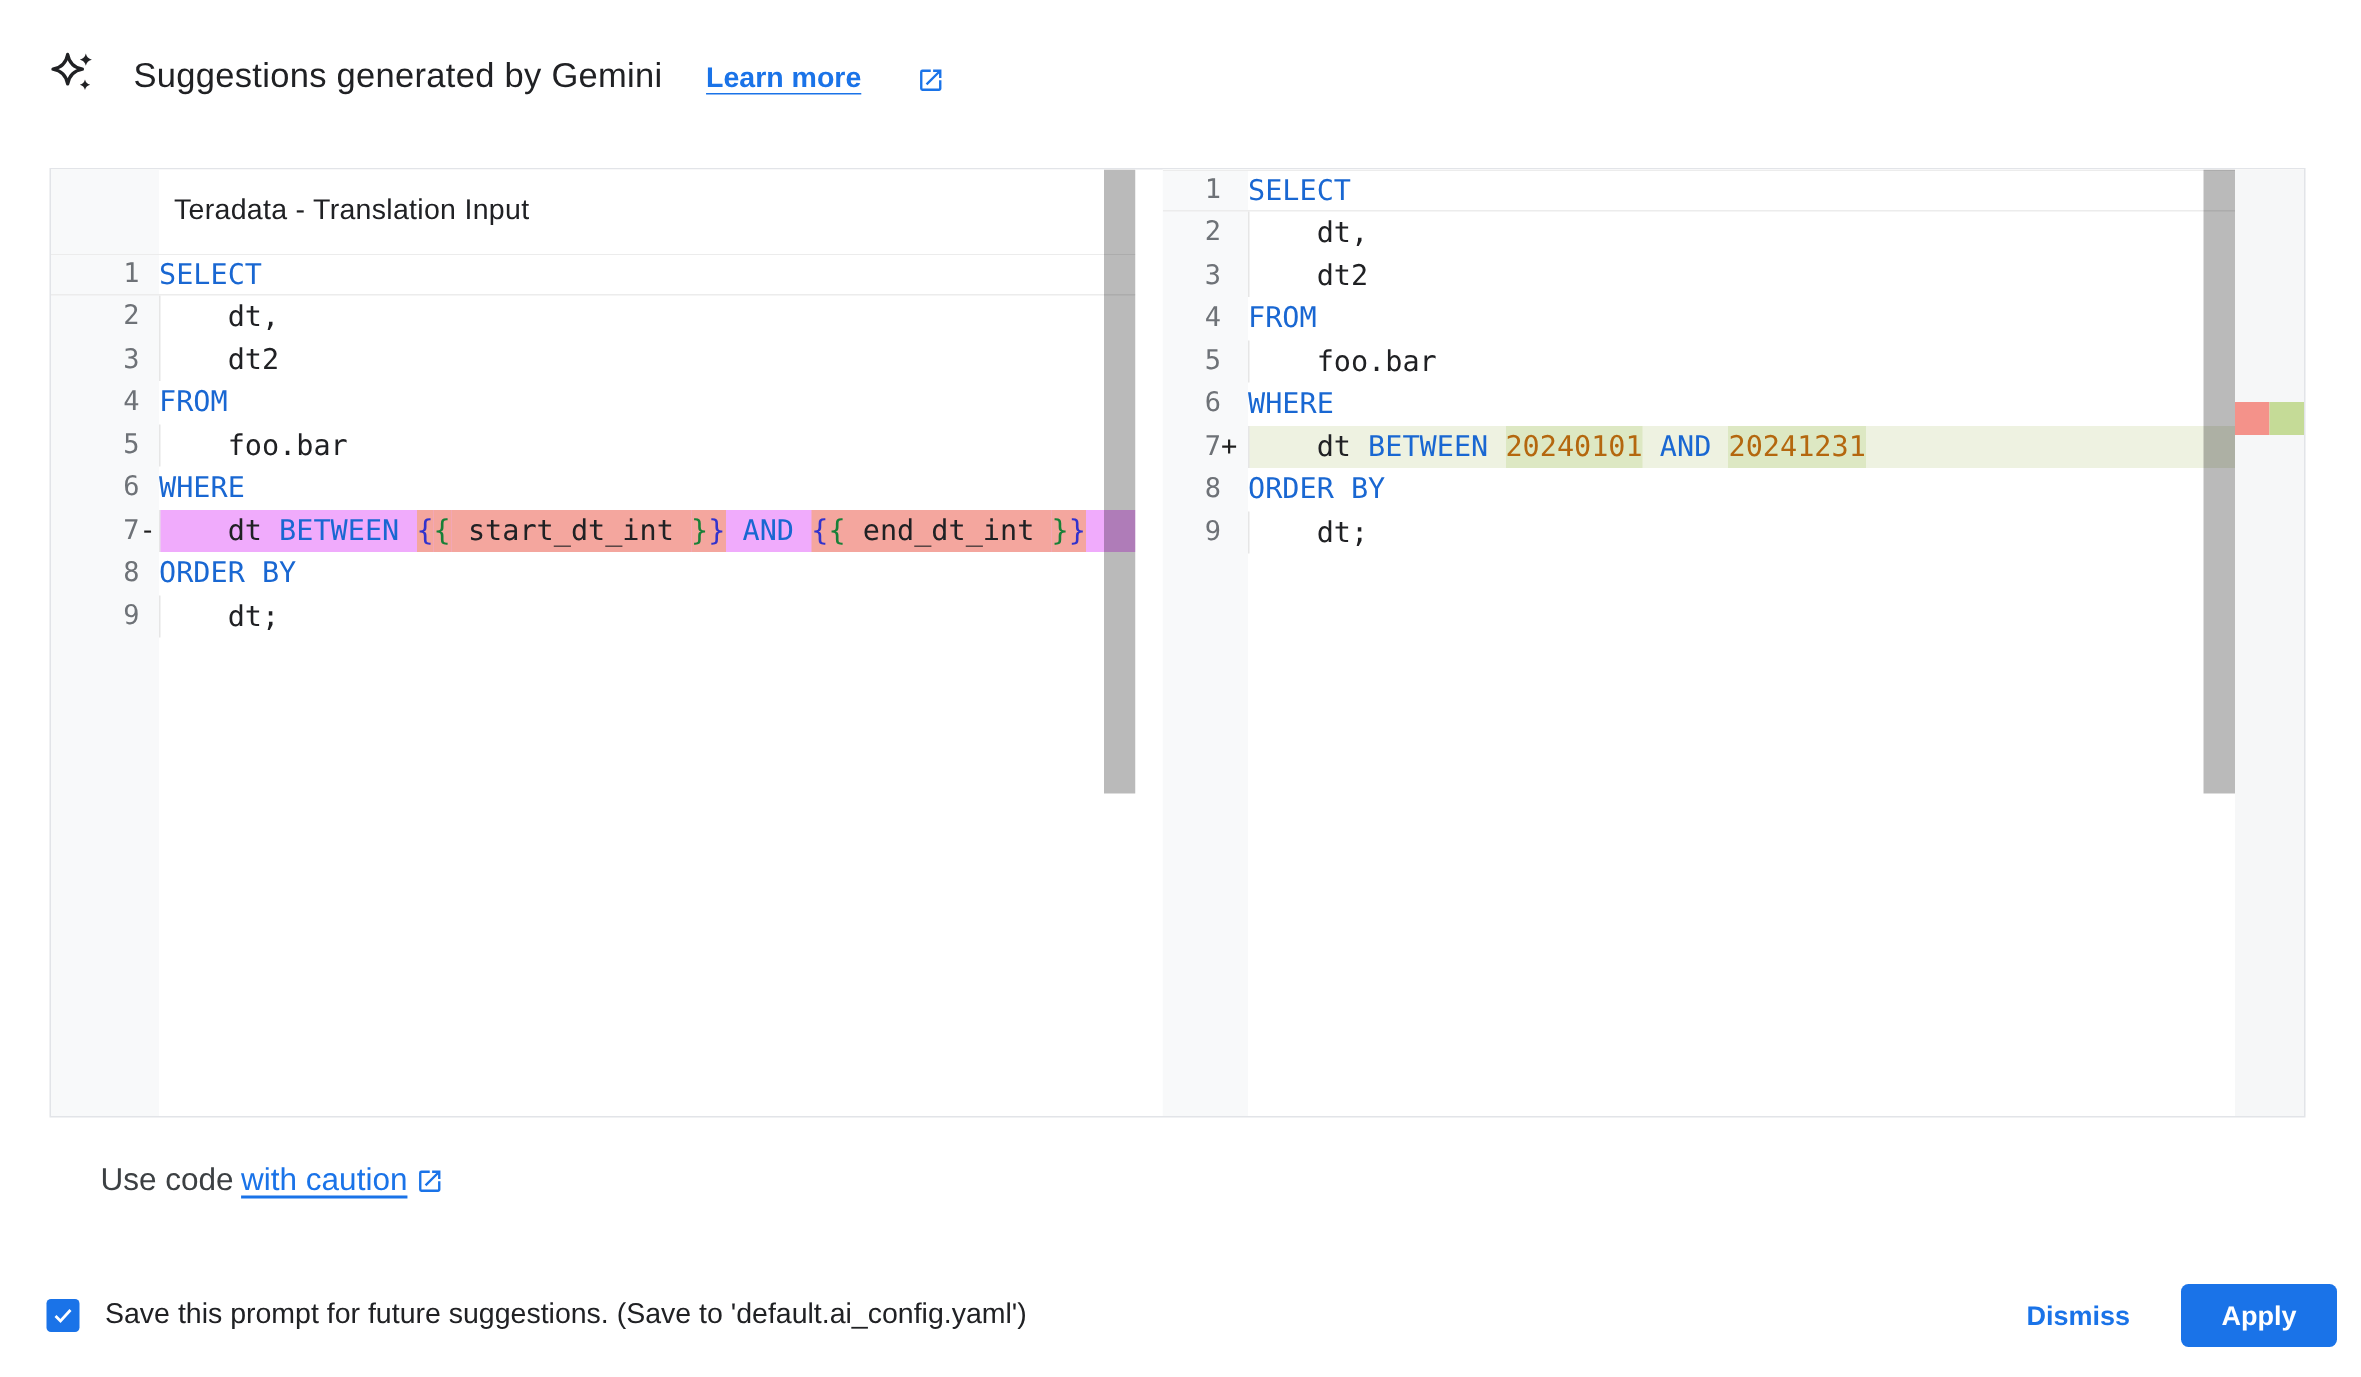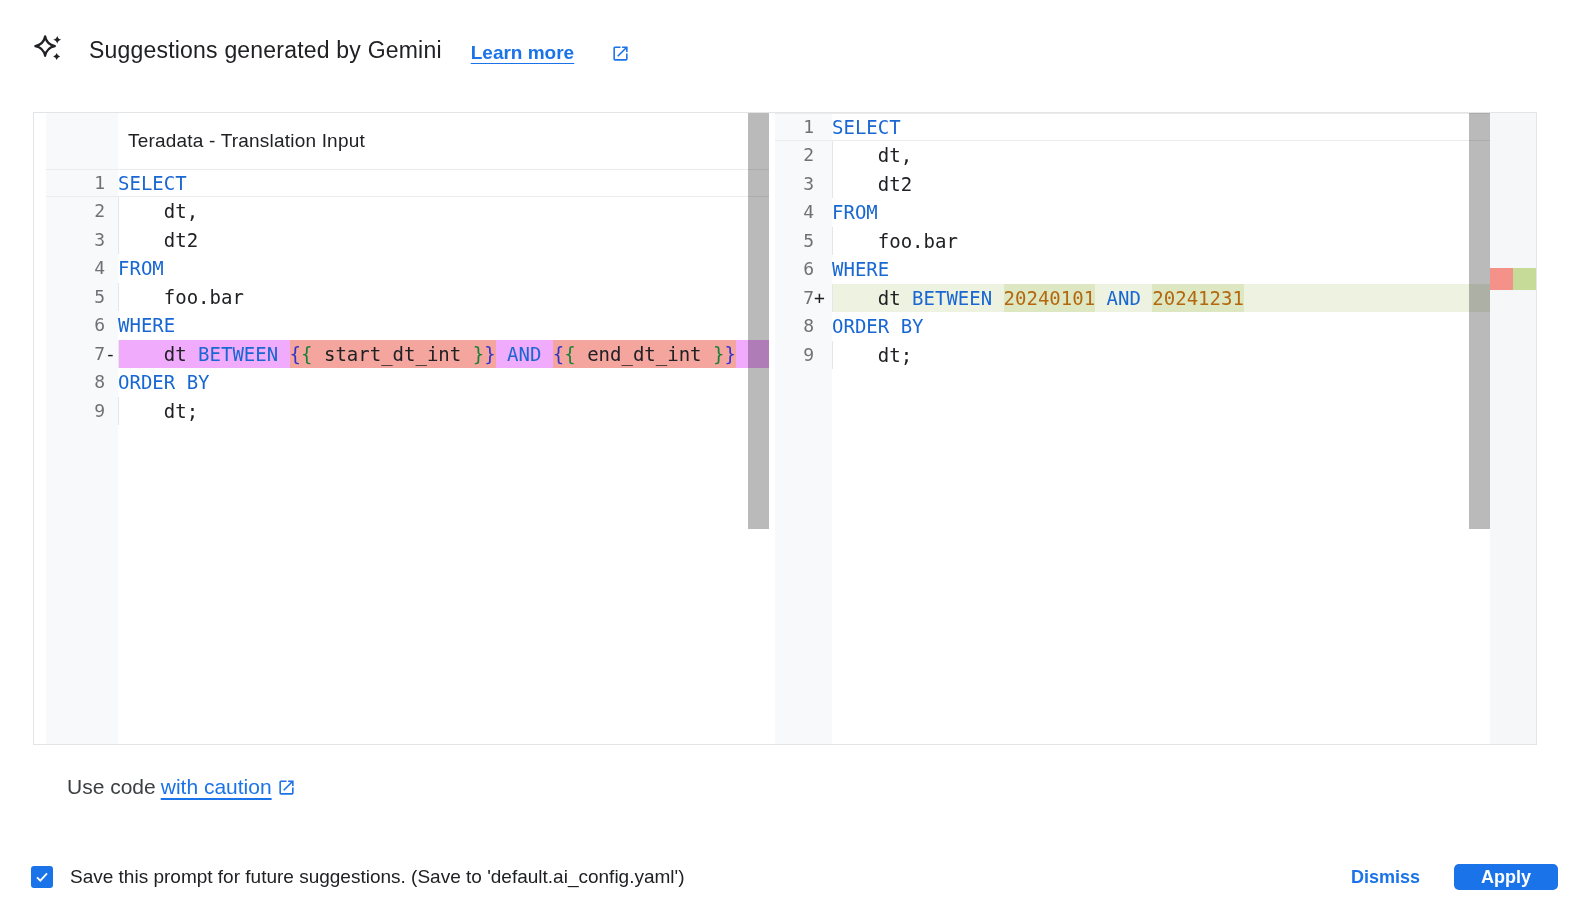--- a/index.html
+++ b/index.html
@@ -12,21 +12,21 @@
   .sparkle { width:30px; height:30px; flex:0 0 auto; }
   .main-title { font-size:23px; color:#202124; margin-left:26px; letter-spacing:.2px; }
   .learn-more { display:flex; align-items:center; margin-left:29px; cursor:pointer;gap:32px; }
   .learn-more .lm-text { font-size:19px; font-weight:bold; color:#1a73e8; text-decoration:underline; text-underline-offset:4px; }
   .ext-icon { width:19px; height:19px; margin-left:5px; fill:#1a73e8; }
 
   
   .diff-container { position:relative; margin:48px 37px 0 33px; height:633px;
     border:1px solid #e2e4e8; background:#ffffff; }
   .editor { position:absolute; top:0; bottom:0; overflow:hidden; background:#fff; --gw:72px; }
-  .editor.left  { left:12px; width:723px; }
+  .editor.left  { left:0; width:723px; }
   .editor.right { left:741px; right:0; --gw:57px; }
 
   .gutter-col { position:absolute; left:0; top:0; bottom:0; width:var(--gw); background:#f8f9fa; }
   .panel-header { position:relative; height:56px; display:flex; align-items:center;
     padding-left:calc(var(--gw) + 10px); }
   .panel-title { font-size:19px; color:#202124; letter-spacing:.2px; }
 
   .editor-body { position:relative; }
   .editor.right .editor-body { margin-right:46px; }
 
@@ -73,21 +73,21 @@
   
   .bottom-bar { display:flex; align-items:center; margin-top:52px; padding:0 16px 0 31px; height:44px; }
   .checkbox { width:22px; height:22px; border-radius:3px; background:#1a73e8; flex:0 0 auto;
     display:flex; align-items:center; justify-content:center; cursor:pointer; }
   .checkbox svg { width:16px; height:16px; }
   .save-label { font-size:19px; color:#202124; margin-left:17px; }
   .bar-actions { margin-left:auto; display:flex; align-items:center; gap:34px; }
   .dismiss-btn { font-size:18px; font-weight:bold; color:#1a73e8; background:none; border:none; cursor:pointer;
     font-family:"Liberation Sans", sans-serif; }
   .apply-btn { font-size:18px; font-weight:bold; color:#ffffff; background:#1a73e8; border:none; cursor:pointer;
-    border-radius:5px; padding:0 27px; height:26px; font-family:"Liberation Sans", sans-serif; }
+    border-radius:5px; padding:0 27px; height:42px; font-family:"Liberation Sans", sans-serif; }
 </style>
 </head>
 <body>
 
 <div class="page">
 
   <div class="top-header">
     <svg class="sparkle" viewBox="0 0 26 26">
       <path d="M10.5 2 Q11.8 9.2 19 10.5 Q11.8 11.8 10.5 19 Q9.2 11.8 2 10.5 Q9.2 9.2 10.5 2 Z" fill="none" stroke="#202124" stroke-width="1.9" stroke-linejoin="round"></path>
       <path d="M21 1.5 Q21.6 4.4 24.5 5 Q21.6 5.6 21 8.5 Q20.4 5.6 17.5 5 Q20.4 4.4 21 1.5 Z" fill="#202124"></path>

